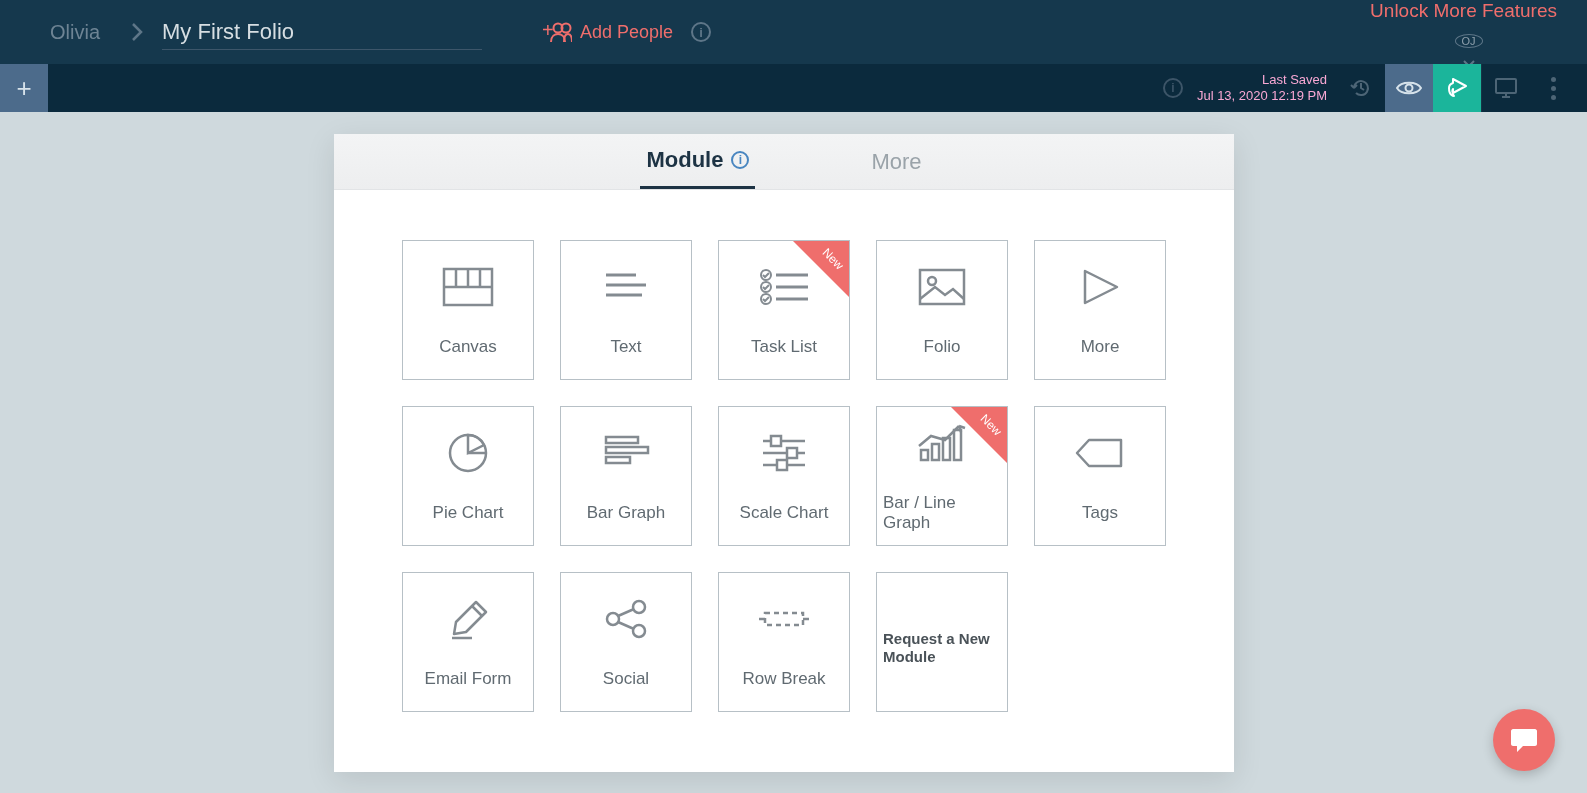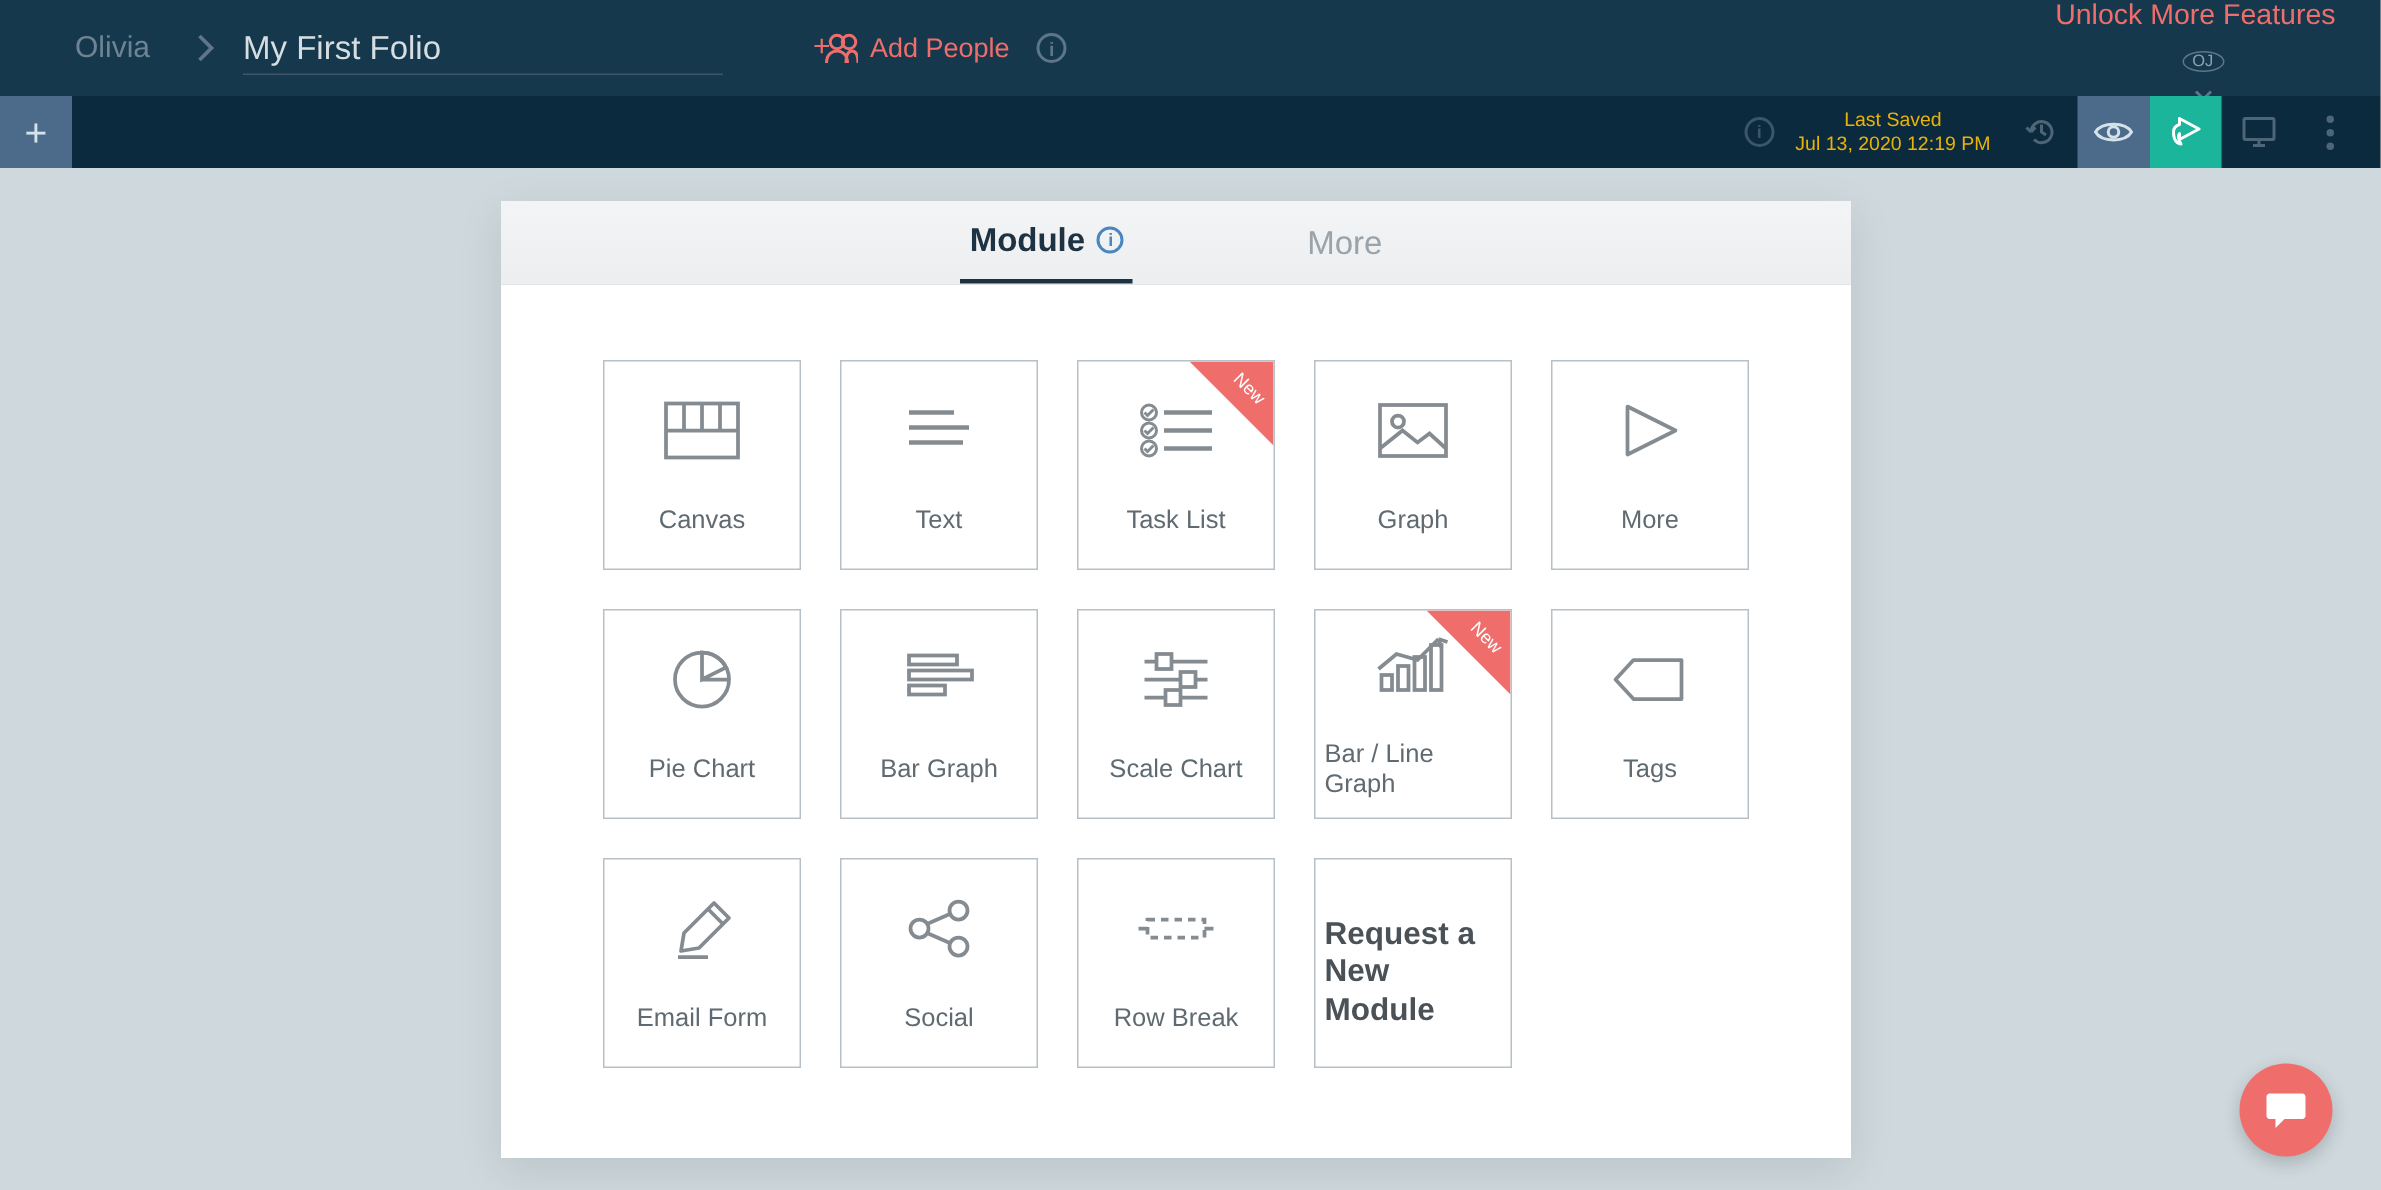--- a/index.html
+++ b/index.html
@@ -29,41 +29,41 @@
   .unlock{color:var(--coral);font-size:19px;margin-right:10px;}
   .avatar{width:28px;height:28px;border:1.5px solid #5e7688;border-radius:50%;display:flex;align-items:center;justify-content:center;font-size:11px;color:#8fa0ac;}
   .chev-small{color:#5e7688;}
   .bell{color:#5e7688;}
   
   
   .toolbar{height:48px;background:var(--navy2);display:flex;align-items:center;position:relative;}
   .plusbtn{width:48px;height:48px;background:var(--iconblue);display:flex;align-items:center;justify-content:center;color:#d6e2ea;font-size:26px;font-weight:300;cursor:pointer;}
   .tool-right{position:absolute;right:10px;top:0;height:100%;display:flex;align-items:center;gap:0;}
   .info-sm{width:20px;height:20px;border:2px solid #3d5568;border-radius:50%;display:flex;align-items:center;justify-content:center;color:#3d5568;font-size:12px;font-weight:bold;margin-right:14px;}
-  .saved{text-align:center;color:#eab308;font-size:13px;line-height:1.25;margin-right:10px;}
+  .saved{text-align:right;color:#f9a8d4;font-size:13px;line-height:1.25;margin-right:10px;}
   .tool-ico{width:48px;height:48px;display:flex;align-items:center;justify-content:center;cursor:pointer;}
   .tool-ico.grey{color:#4d6576;}
   .tool-ico.blue{background:var(--iconblue);color:#d6e2ea;}
   .tool-ico.teal{background:var(--teal);color:#fff;}
   .tool-ico.sep{border-left:1px solid rgba(255,255,255,.05);}
   .dots{display:flex;flex-direction:column;gap:4px;}
   .dots span{width:5px;height:5px;border-radius:50%;background:#4d6576;}
   
   
   .panel{position:absolute;left:334px;top:134px;width:900px;background:#fff;box-shadow:0 8px 28px rgba(0,0,0,.1);}
   .panel-tabs{height:56px;background:linear-gradient(#f3f4f5,#edeeef);border-bottom:1px solid #e2e4e6;display:flex;align-items:center;justify-content:center;gap:110px;}
   .tab{font-size:22px;color:var(--text-light);display:flex;align-items:center;gap:8px;cursor:pointer;padding:0 6px;height:100%;}
   .tab.active{color:#1d3344;font-weight:700;border-bottom:3px solid #1d3344;}
   .tab .info-icon{width:18px;height:18px;border:2px solid #4986c0;color:#4986c0;border-radius:50%;display:flex;align-items:center;justify-content:center;font-size:12px;font-weight:700;}
   .grid{padding:50px 60px 60px;display:grid;grid-template-columns:repeat(5,132px);grid-auto-rows:140px;gap:26px;justify-content:center;}
   .mod{border:1.5px solid var(--border);position:relative;display:flex;flex-direction:column;align-items:center;justify-content:center;gap:14px;cursor:pointer;background:#fff;overflow:hidden;}
   .mod .icon{height:48px;display:flex;align-items:center;justify-content:center;color:#848b91;}
   .mod .label{font-size:17px;color:var(--text);line-height:1.2;padding:0 6px;margin-top:12px;}
   .mod.request{justify-content:center;}
-  .mod.request .label{font-weight:700;color:#4a5258;font-size:21px;}
+  .mod.request .label{font-weight:700;color:#4a5258;font-size:15px;}
   .newbadge{position:absolute;top:0;right:0;width:0;height:0;border-left:56px solid transparent;border-top:56px solid var(--coral);}
   .newbadge-text{position:absolute;top:11px;right:4px;transform:rotate(45deg);color:#fff;font-size:12px;font-weight:500;}
   
   
   .chat{position:absolute;right:32px;bottom:22px;width:62px;height:62px;border-radius:50%;background:var(--coral);display:flex;align-items:center;justify-content:center;cursor:pointer;box-shadow:0 4px 12px rgba(0,0,0,.2);}
   
   svg{display:block;}
 </style>
 </head>
 <body>
@@ -197,21 +197,21 @@
         <div class="newbadge-text">New</div>
       </div>
       <div class="mod">
         <div class="icon">
           <svg width="50" height="40" viewBox="0 0 50 40">
             <rect x="3" y="3" width="44" height="34" fill="none" stroke="currentColor" stroke-width="2.5"></rect>
             <circle cx="15" cy="14" r="4" fill="none" stroke="currentColor" stroke-width="2.5"></circle>
             <path d="M3 32 L18 20 L28 28 L36 22 L47 32" fill="none" stroke="currentColor" stroke-width="2.5"></path>
           </svg>
         </div>
-        <div class="label">Graph</div>
+        <div class="label">Folio</div>
       </div>
       <div class="mod">
         <div class="icon">
           <svg width="46" height="40" viewBox="0 0 46 40">
             <path d="M8 4 L40 20 L8 36 Z" fill="none" stroke="currentColor" stroke-width="2.5" stroke-linejoin="round"></path>
           </svg>
         </div>
         <div class="label">More</div>
       </div>
       <div class="mod">

